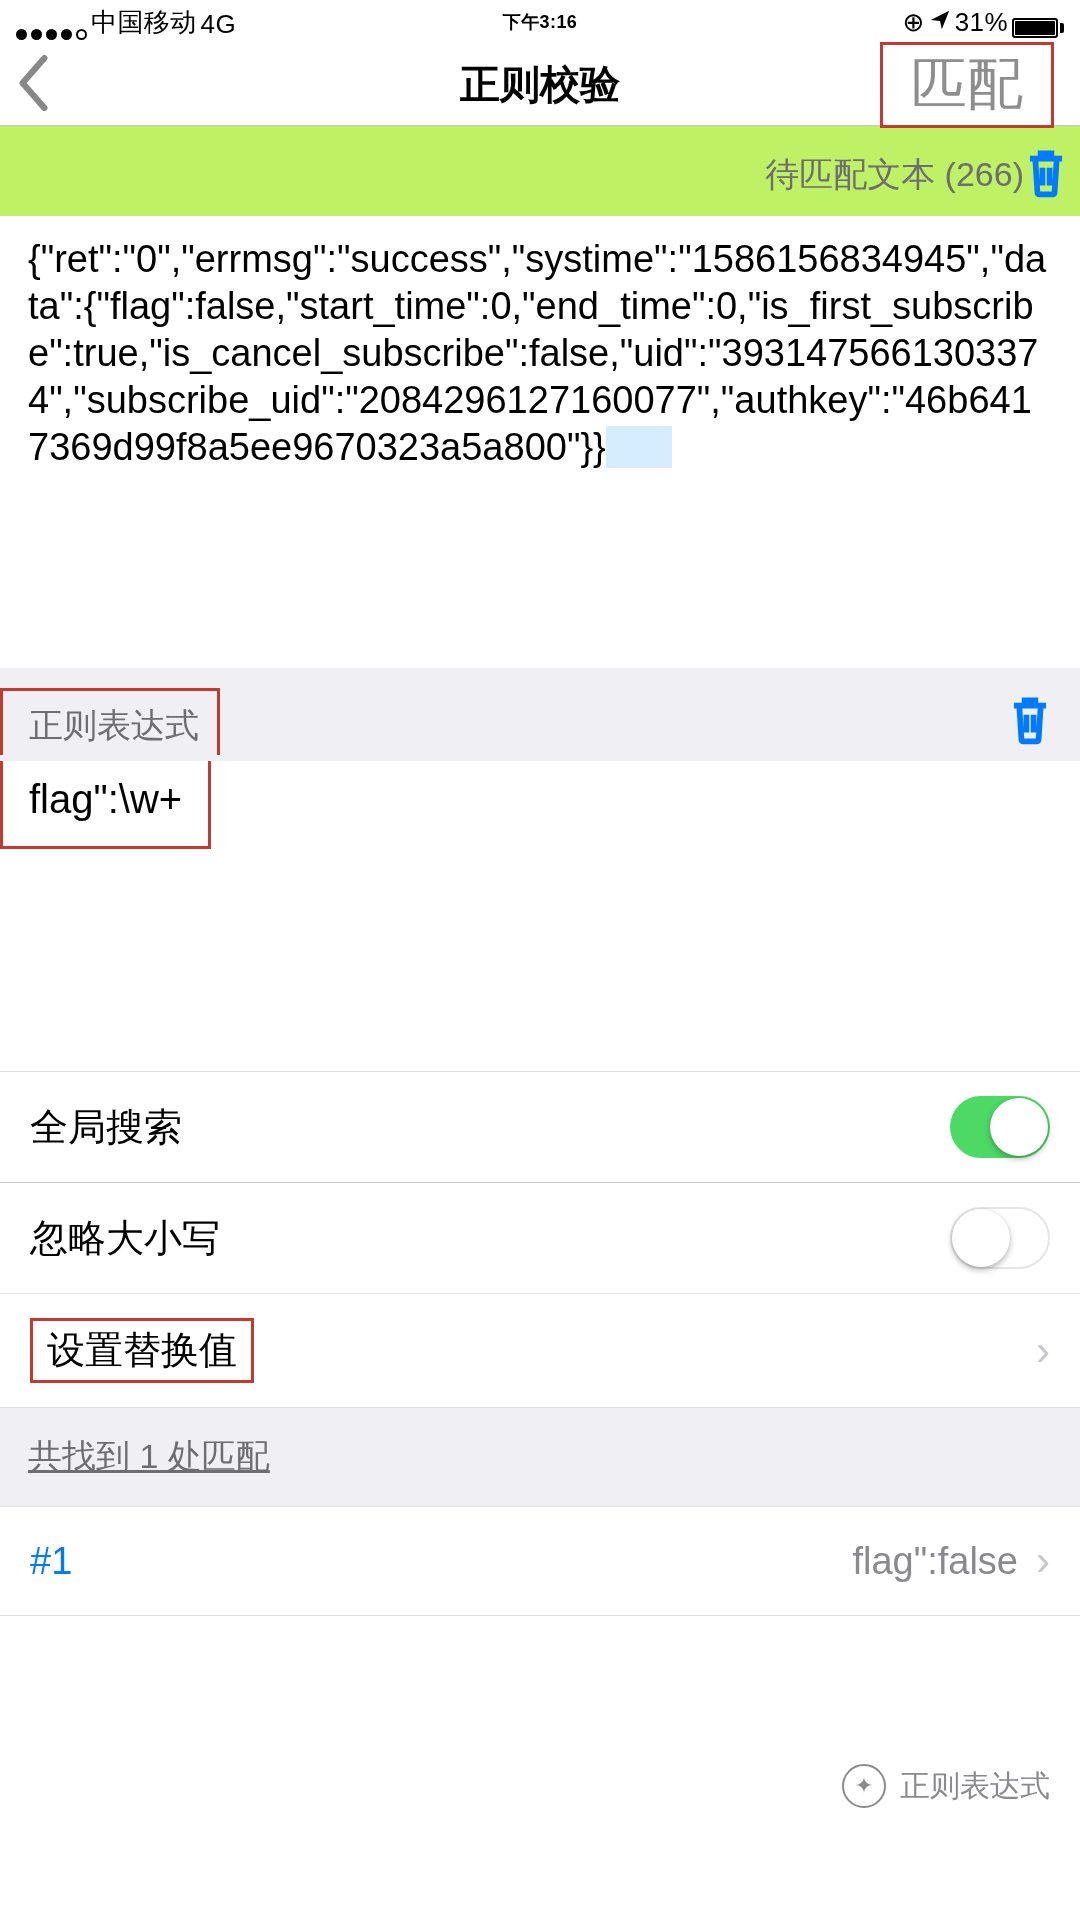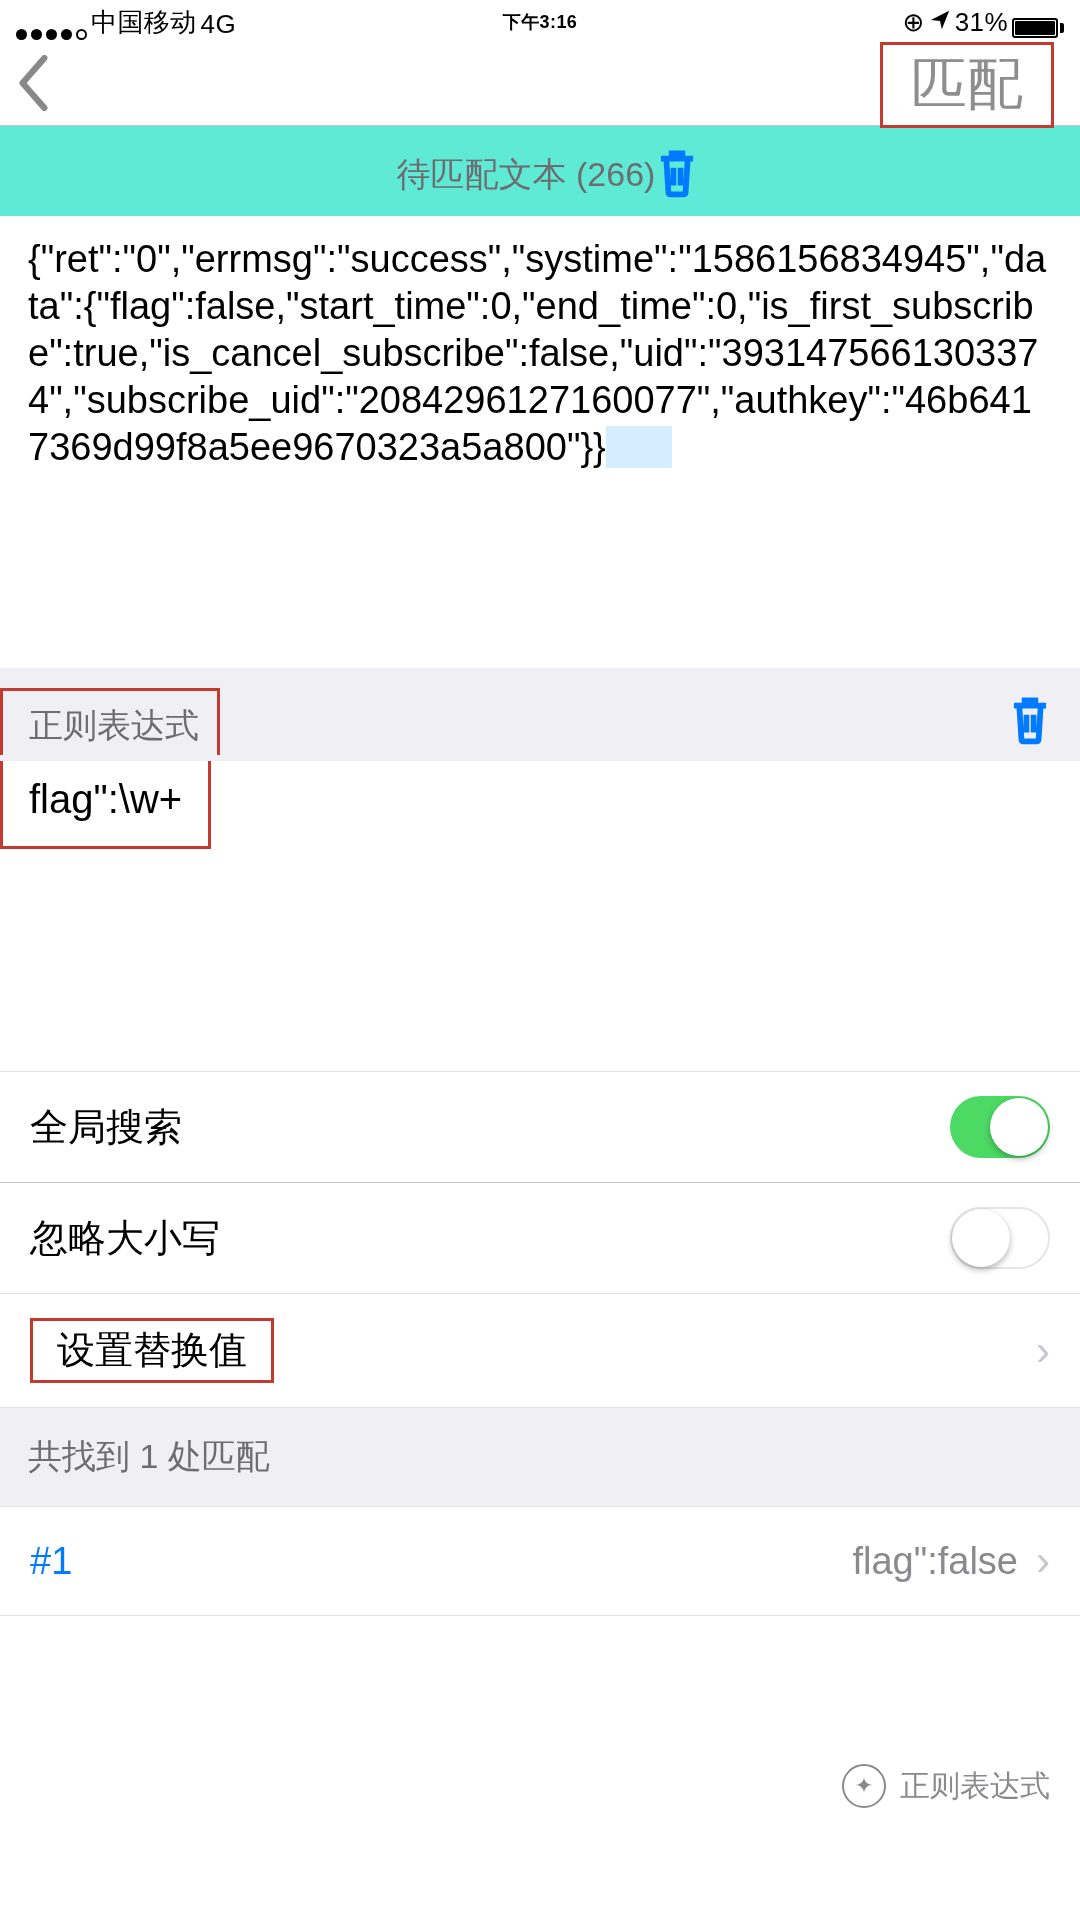--- a/index.html
+++ b/index.html
@@ -17,21 +17,21 @@
     .bat-fill{ position:absolute; left:1px; top:1px; bottom:1px; width:95%; background:#000; border-radius:1px; }
     .bat-tip{ width:4px; height:10px; background:#000; border-radius:0 2px 2px 0; }
 
     
     .nav-bar { height: 82px; display: flex; align-items: center; justify-content: space-between; padding: 0 26px 0 12px; border-bottom: 1px solid #c6c6c6; }
     .back-chev svg { stroke: #888; }
     .nav-title { font-size: 40px; font-weight: 600; position: absolute; left:50%; transform:translateX(-50%); }
     .nav-action { font-size: 56px; color: #8e8e8e; border: 3px solid #c43a2f; padding: 2px 28px; }
 
     
-    .sect-head { display: flex; align-items: center; justify-content: center; padding: 22px 12px 14px 28px; background: #5eead4; }
+    .sect-head { display: flex; align-items: center; justify-content: flex-end; padding: 22px 12px 14px 28px; background: #bef264; }
     .sect-head-label { font-size: 34px; color: #6d6d72; }
     .trash svg { stroke: #007aff; fill:none; stroke-width:3.2; }
 
     
     .text-block { padding: 20px 28px 12px 28px; font-size: 38px; line-height: 1.24; word-break: break-all; background:#fff; min-height: 440px; }
     .text-block .cursor { display:inline-block; width:66px; height:42px; background:#d6ecff; vertical-align:text-bottom; }
 
     .regex-sect { margin-top: 12px; }
     .regex-head { display:flex; align-items:center; justify-content:space-between; background:#efeff4; padding: 20px 28px 6px 0; }
     .regex-label-box { border:3px solid #c43a2f; border-bottom:none; padding: 12px 18px 6px 26px; font-size: 34px; color:#6d6d72; background:#efeff4; }
@@ -43,24 +43,24 @@
     .row.first { border-top:1px solid #c6c6c6; }
 
     
     .toggle { width: 100px; height: 62px; border-radius: 31px; position: relative; }
     .toggle.off { background:#fff; border:2px solid #e5e5ea; }
     .toggle.on  { background:#4cd964; }
     .knob { width: 58px; height: 58px; border-radius: 50%; background:#fff; position:absolute; top:50%; transform:translateY(-50%); box-shadow: 0 3px 6px rgba(0,0,0,0.28), 0 0 0 0.5px rgba(0,0,0,0.06); }
     .toggle.off .knob { left: 0px; }
     .toggle.on  .knob { right: 2px; }
 
-    .replace-row .label-box { border:3px solid #c43a2f; padding: 4px 24px; }
+    .replace-row .label-box { border:3px solid #c43a2f; padding: 4px 14px; }
     .chev-right { color:#c7c7cc; font-size:42px; }
 
-    .result-head { padding: 26px 28px; background:#efeff4; font-size: 34px; color:#6d6d72; border-top:1px solid #e2e2e5; border-bottom:1px solid #e2e2e5;}
+    .result-head { padding: 26px 28px; background:#efeff4; font-size: 34px; color:#6d6d72; border-top:1px solid #e2e2e5; border-bottom:1px solid #e2e2e5;text-decoration:underline;}
     .result-row { display:flex; justify-content:space-between; align-items:center; padding: 30px 30px; font-size: 38px; border-bottom:1px solid #e2e2e5;}
     .result-row .idx { color:#007aff; }
     .result-row .val { color:#8a8a8e; display:flex; align-items:center; gap:18px; }
 
     .watermark { position:absolute; bottom: 112px; right: 30px; display:flex; align-items:center; gap:14px; color:#8a8a8e; font-size:30px;}
     .wm-bubble { width:44px; height:44px; border:2px solid #8a8a8e; border-radius:50%; display:flex; align-items:center; justify-content:center; font-size:22px;}
   </style>
 </head>
 <body>
 
@@ -93,20 +93,21 @@
     </span>
   </div>
 </div>
 
 <div class="nav-bar">
   <span class="back-chev">
     <svg width="46" height="56" viewBox="0 0 24 36">
         <path d="M18 2 L4 18 L18 34" fill="none" stroke-width="4" stroke-linecap="round" stroke-linejoin="round"></path>
       </svg>
   </span>
+  <span class="nav-title">正则校验</span>
   <span class="nav-action">匹配</span>
 </div>
 
 <div class="sect-head">
   <span class="sect-head-label">
     <span>待匹配文本</span> (<span>266</span>)
   </span>
   <span class="trash">
     <svg width="44" height="50" viewBox="0 0 24 28">
       <path d="M3 6h18M9 6V3h6v3M6 6l1.2 19a1 1 0 001 1h7.6a1 1 0 001-1L18 6M10 11v10M14 11v10"></path>

